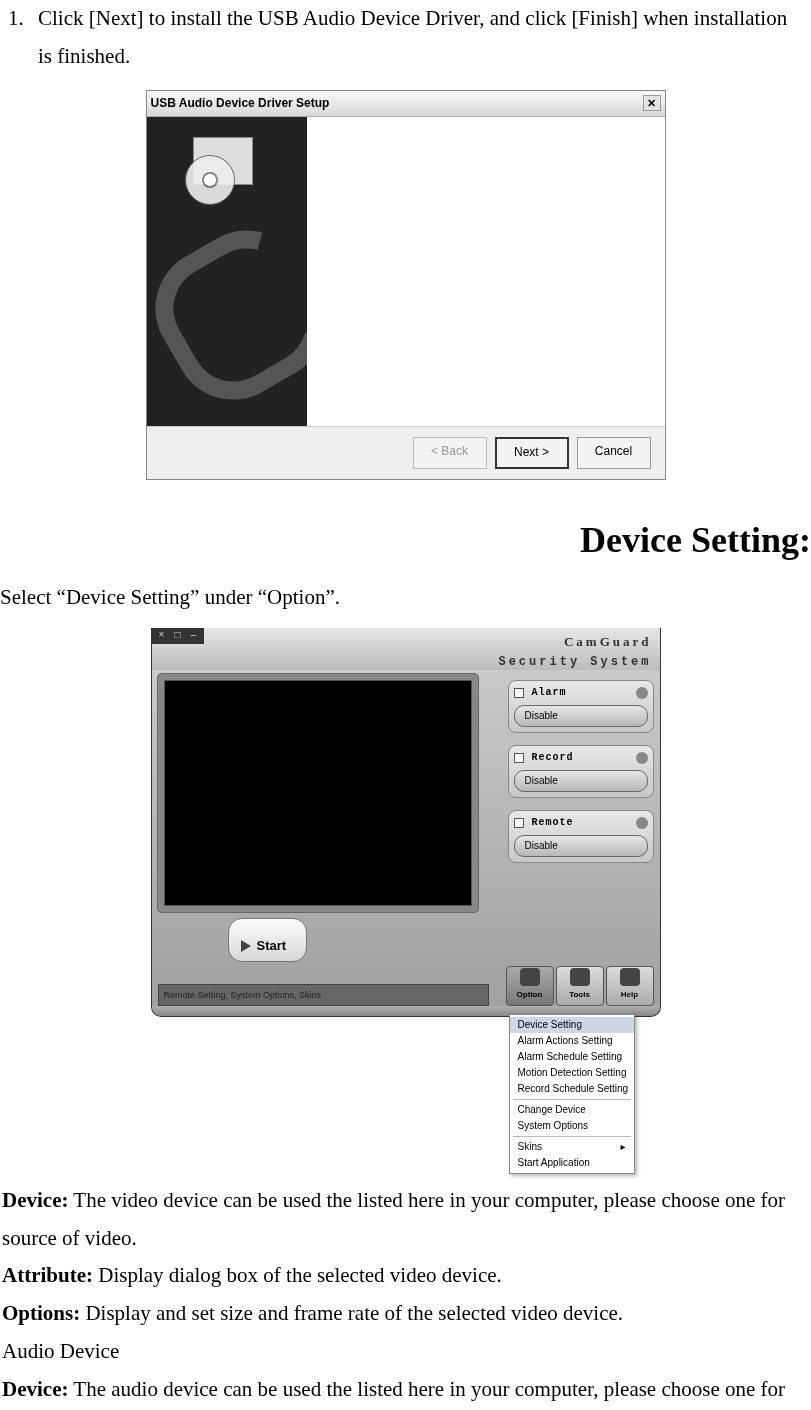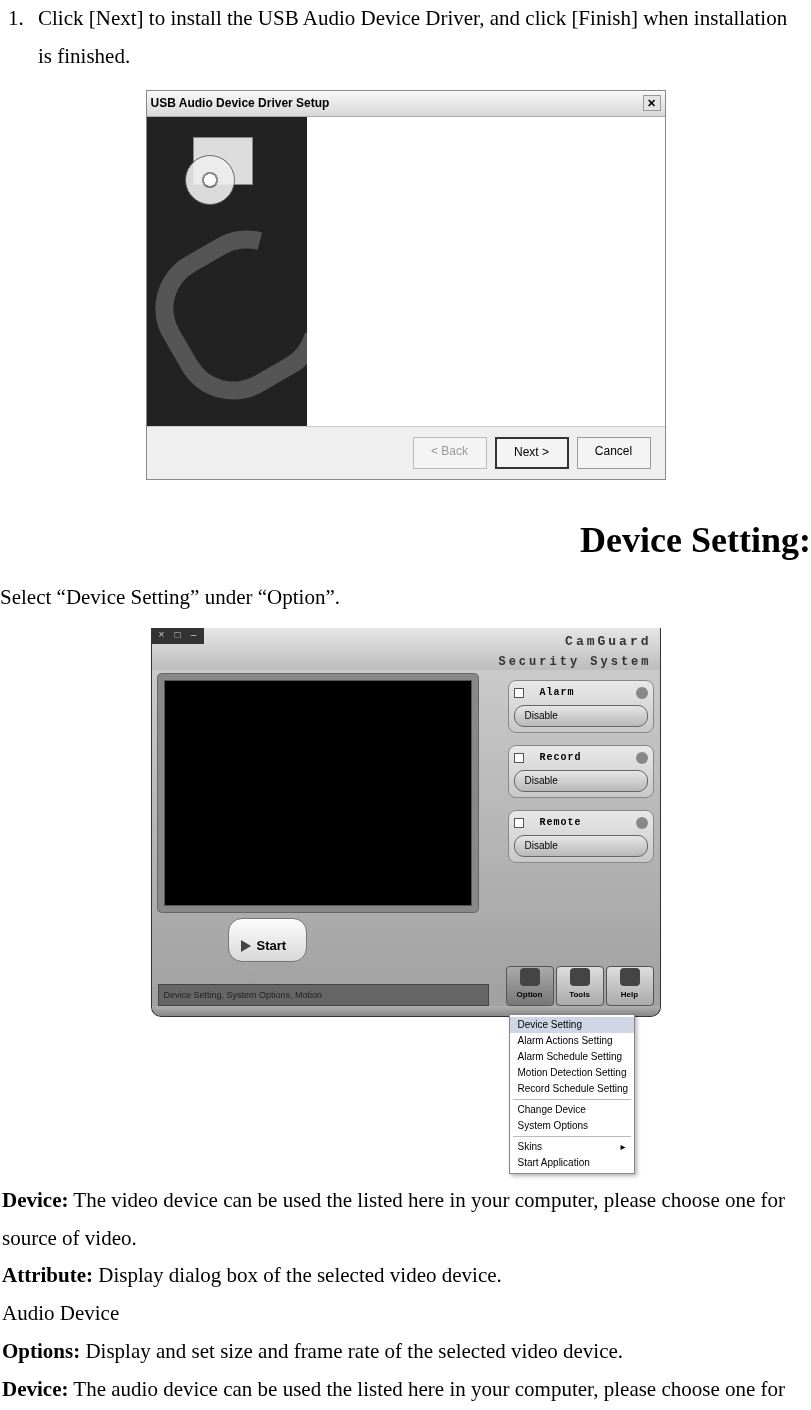--- a/index.html
+++ b/index.html
@@ -161,21 +161,21 @@
       color: #ccc;
       font-size: 10px; line-height: 12px;
       text-align: center;
     }
     .cg-brand {
       margin-left: auto;
       padding: 2px 8px 0 0;
       text-align: right;
       color: #333;
     }
-    .cg-brand .bname { font-family: Liberation Mono, monospace; font-weight: bold; letter-spacing: 3px; font-size: 13px;}
+    .cg-brand .bname { font-family: Liberation Serif, serif; font-weight: bold; letter-spacing: 3px; font-size: 13px;}
     .cg-brand .bsub { font-family: "Courier New", monospace; font-weight: bold; letter-spacing: 3px; font-size: 12px; margin-top: -2px;}
     .cg-body {
       display: flex;
       padding: 4px 6px 2px 6px;
       gap: 6px;
     }
     .cg-left {
       flex: 1;
     }
     .cg-preview {
@@ -217,21 +217,21 @@
       gap: 12px;
       padding-top: 6px;
     }
     .mod {
       background: linear-gradient(#e8e8e8,#c8c8c8);
       border: 1px solid #888;
       border-radius: 8px;
       padding: 3px 5px 5px 5px;
     }
     .mod-h {
-      display: flex; align-items: center; gap: 16px;
+      display: flex; align-items: center; gap: 8px;
       font-size: 10px; letter-spacing: 1px;
       padding-bottom: 3px;
       font-family: "Courier New", monospace;
       font-weight: bold;
     }
     .chk {
       width: 10px; height: 10px;
       background: #fff;
       border: 1px solid #555;
     }
@@ -394,21 +394,21 @@
             <div class="mod-h">
               <span class="chk"></span>
               <span>Remote</span>
               <span class="mod-icon"></span>
             </div>
             <div class="pill">Disable</div>
           </div>
         </div>
       </div>
       <div class="cg-bottom">
-        <div class="cg-status">Device Setting, System Options, Motion</div>
+        <div class="cg-status">Remote Setting, System Options, Skins</div>
         <div class="cg-toolbar">
           <div class="tbtn active">
             <div class="ti"></div>
             <span>Option</span>
           </div>
           <div class="tbtn">
             <div class="ti"></div>
             <span>Tools</span>
           </div>
           <div class="tbtn">
@@ -437,20 +437,20 @@
   </div>
 </div>
 
 <div class="defs">
   <p>
     <span class="term">Device:</span><span class="wide">  The video device can be used the listed here in your computer, please choose one for source of video.</span>
   </p>
   <p>
     <span class="term">Attribute:</span><span class="wide"> Display dialog box of the selected video device.</span>
   </p>
-  <p>Audio Device</p>
   <p>
     <span class="term">Options:</span><span class="wide"> Display and set size and frame rate of the selected video device.</span>
   </p>
+  <p>Audio Device</p>
   <p>
     <span class="term">Device:</span><span class="wide">  The audio device can be used the listed here in your computer, please choose one for source of audio. You can leave it empty.</span>
   </p>
 </div>
 
 </body></html>

